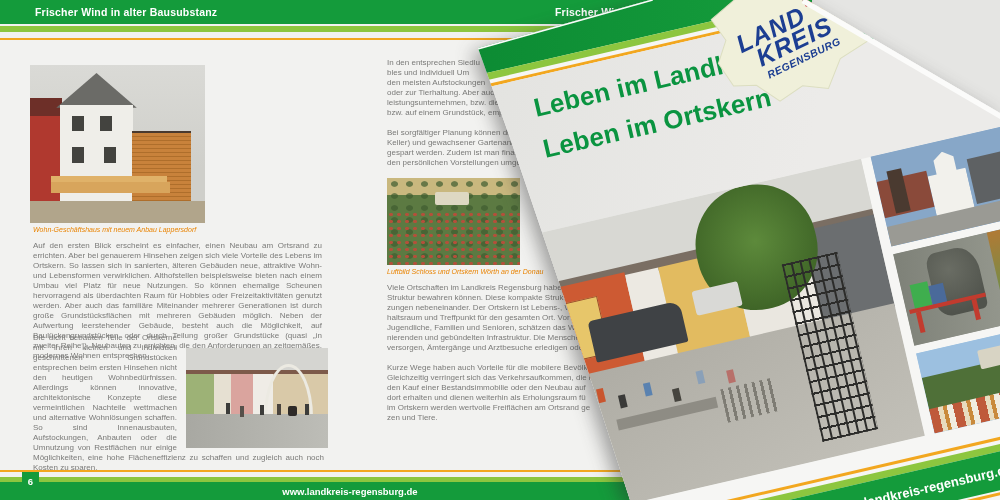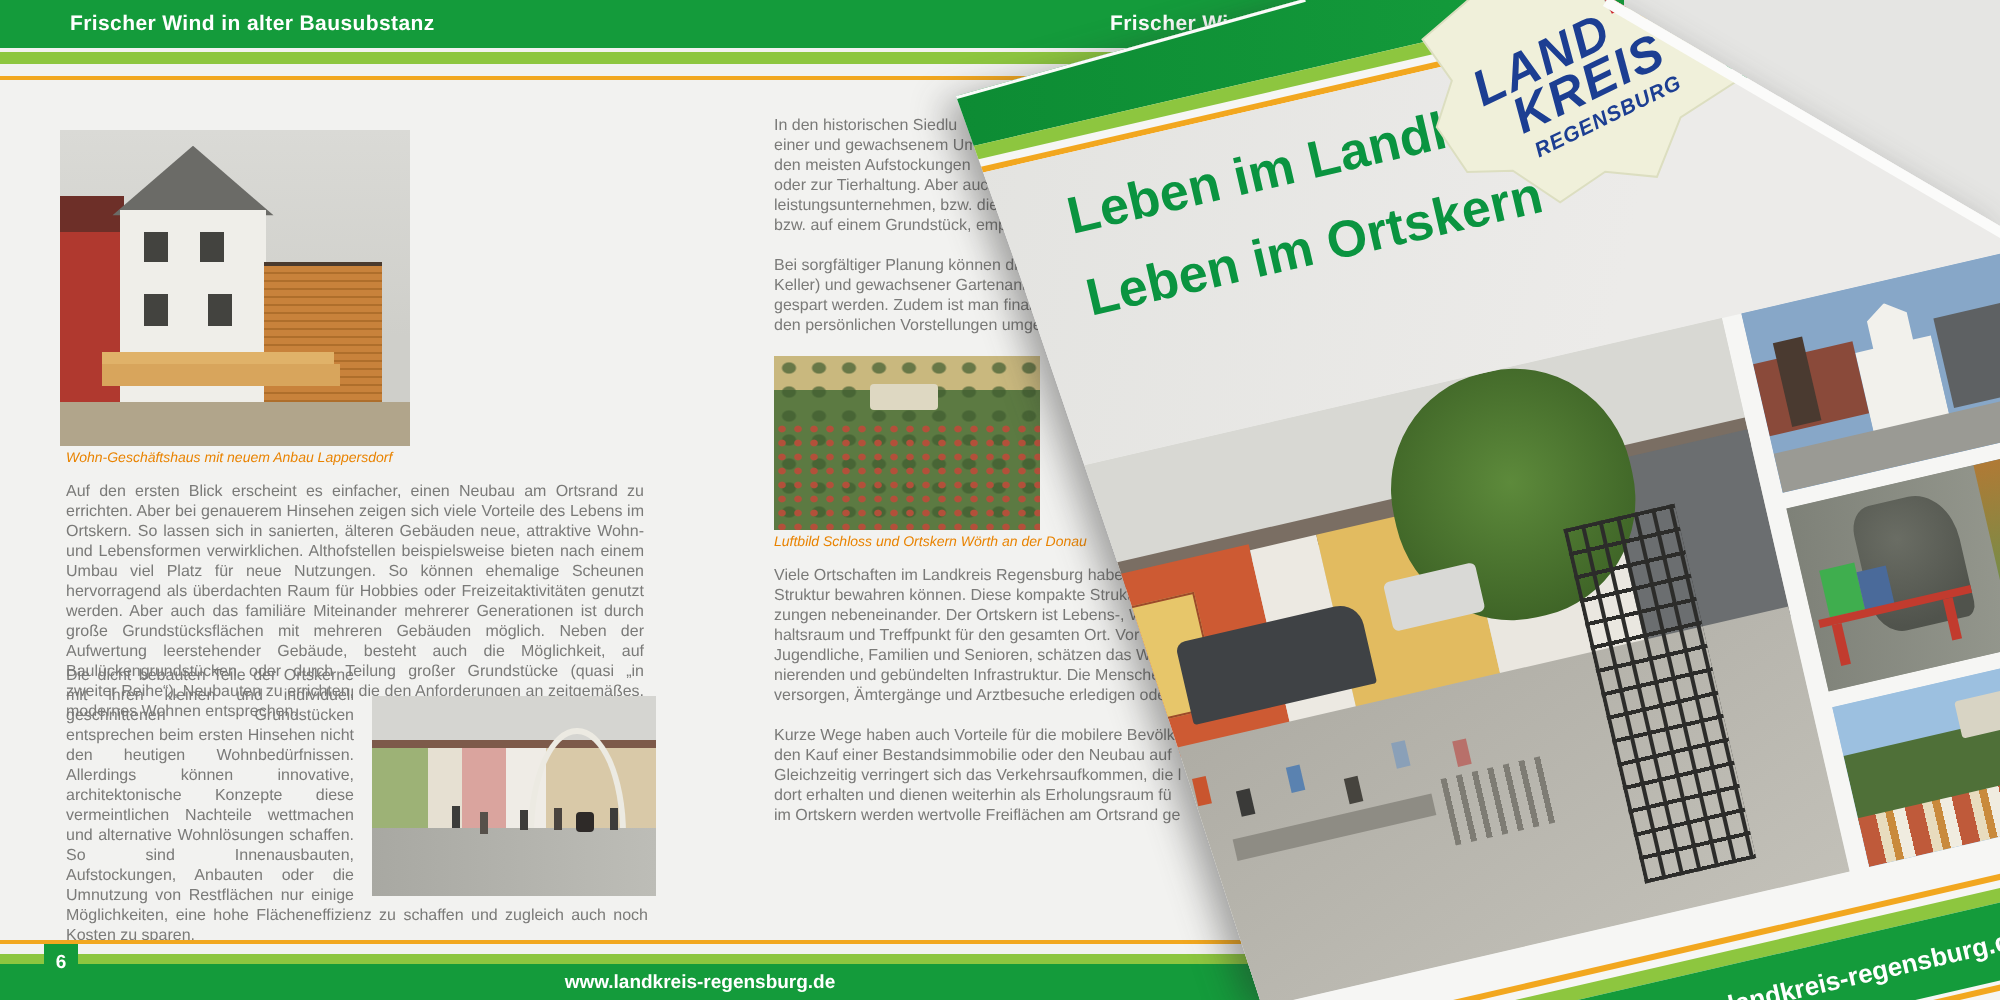--- a/index.html
+++ b/index.html
@@ -119,22 +119,22 @@
         <div class="abs" style="left:38%;top:58%;width:4px;height:11px;background:#56504a;"></div>
         <div class="abs" style="left:52%;top:57%;width:4px;height:10px;background:#3c3c3a;"></div>
         <div class="abs" style="left:64%;top:56%;width:4px;height:11px;background:#4a443e;"></div>
         <div class="abs" style="left:72%;top:58%;width:9px;height:10px;background:#2e2a28;border-radius:2px;"></div>
         <div class="abs" style="left:84%;top:56%;width:4px;height:11px;background:#3c3c3a;"></div>
       </div>
       <span>Die dicht bebauten Teile der Ortskerne mit ihren kleinen und individuell geschnittenen Grundstücken entsprechen beim ersten Hinsehen nicht den heutigen Wohnbedürfnissen. Allerdings können innovative, architektonische Konzepte diese vermeintlichen Nachteile wettmachen und alternative Wohnlösungen schaffen. So sind Innenausbauten, Aufstockungen, Anbauten oder die Umnutzung von Restflächen nur einige Möglichkeiten, eine hohe Flächeneffizienz zu schaffen und zugleich auch noch Kosten zu sparen.</span>
     </div>
 
     <div class="mc" style="top:58px;">
-      <div>In den historischen Siedlu</div>
-        <div>einer und gewachsenem Um</div>
+      <div>In den entsprechen Siedlu</div>
+        <div>bles und individuell Um</div>
       <div>den meisten Aufstockungen</div>
         <div>oder zur Tierhaltung. Aber auch</div>
       <div>leistungsunternehmen, bzw. die</div>
         <div>bzw. auf einem Grundstück, empf</div>
     </div>
     <div class="mc" style="top:128px;">
       <div>Bei sorgfältiger Planung können di</div>
         <div>Keller) und gewachsener Gartenanla</div>
       <div>gespart werden. Zudem ist man finan</div>
         <div>den persönlichen Vorstellungen umgeb</div>
@@ -151,24 +151,25 @@
       <div>Viele Ortschaften im Landkreis Regensburg haben sich i</div>
         <div>Struktur bewahren können. Diese kompakte Struktur erla</div>
       <div>zungen nebeneinander. Der Ortskern ist Lebens-, Wohn-</div>
         <div>haltsraum und Treffpunkt für den gesamten Ort. Vor allem</div>
       <div>Jugendliche, Familien und Senioren, schätzen das Wohne</div>
         <div>nierenden und gebündelten Infrastruktur. Die Menschen k</div>
       <div>versorgen, Ämtergänge und Arztbesuche erledigen oder</div>
     </div>
     <div class="mc" style="top:363px;">
       <div>Kurze Wege haben auch Vorteile für die mobilere Bevölke</div>
-        <div>den Kauf einer Bestandsimmobilie oder den Neubau auf</div>
-      <div>Gleichzeitig verringert sich das Verkehrsaufkommen, die l</div>
+        <div>Gleichzeitig verringert sich das Verkehrsaufkommen, die l</div>
+      <div>den Kauf einer Bestandsimmobilie oder den Neubau auf</div>
         <div>dort erhalten und dienen weiterhin als Erholungsraum fü</div>
       <div>im Ortskern werden wertvolle Freiflächen am Ortsrand ge</div>
+        <div>zen und Tiere.</div>
     </div>
 
     <div class="fb-orange"></div>
     <div class="fb-light"></div>
     <div class="fb-green"></div>
     <div class="fb-url">www.landkreis-regensburg.de</div>
     <div class="pg-num">6</div>
   </div>
 
   <div class="cover-wrap">

